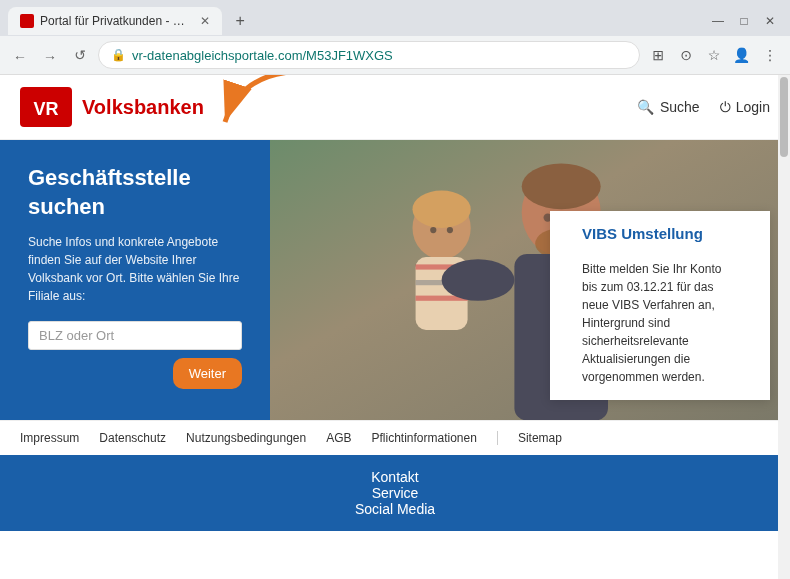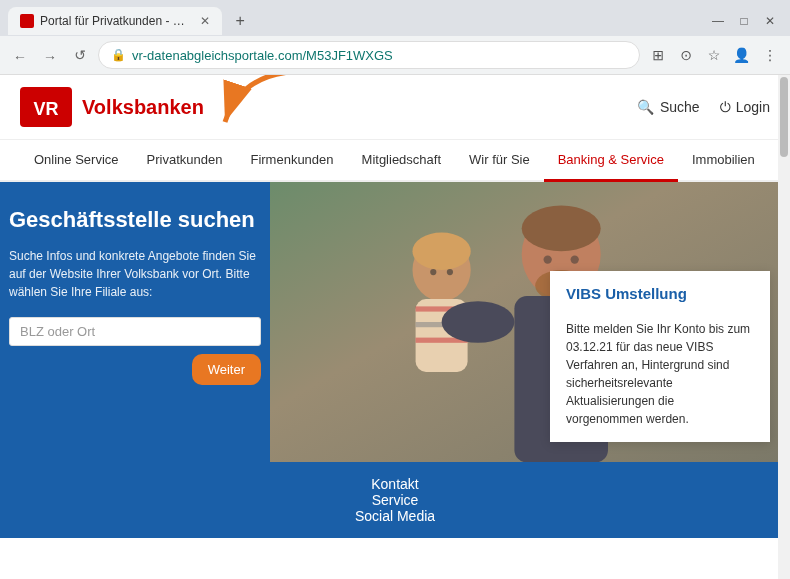--- a/index.html
+++ b/index.html
@@ -207,21 +207,21 @@
     
     .hero {
       display: flex;
       height: 280px;
       position: relative;
       overflow: hidden;
     }
     .hero-left {
       width: 270px;
       background: linear-gradient(135deg, #1a5fa8 0%, #1a5fa8 100%);
-      padding: 24px 9px;
+      padding: 24px 28px;
       flex-shrink: 0;
       z-index: 2;
     }
     .hero-title {
       font-size: 22px;
       font-weight: bold;
       color: #fff;
       margin-bottom: 12px;
       line-height: 1.3;
     }
@@ -256,21 +256,21 @@
       position: relative;
       overflow: hidden;
     }
 
     
     .vibs-card {
       position: absolute;
       bottom: 20px;
       right: 20px;
       background: #fff;
-      padding: 14px 16px;
+      padding: 14px 32px;
       width: 220px;
       box-shadow: 0 2px 10px rgba(0,0,0,0.15);
       z-index: 5;
     }
     .vibs-title {
       font-size: 15px;
       font-weight: bold;
       color: #1a5fa8;
       margin-bottom: 8px;
     }
@@ -411,29 +411,20 @@
           <span>🔍</span>
           <span>Suche</span>
         </div>
         <div class="header-action">
           <span>⏻</span>
           <span>Login</span>
         </div>
       </div>
     </div>
 
-    <div class="site-nav">
-      <div class="nav-item">Online Service</div>
-      <div class="nav-item">Privatkunden</div>
-      <div class="nav-item">Firmenkunden</div>
-      <div class="nav-item">Mitgliedschaft</div>
-      <div class="nav-item">Wir für Sie</div>
-      <div class="nav-item active">Banking &amp; Service</div>
-      <div class="nav-item">Immobilien</div>
-    </div>
 
     <div class="hero">
 
       <div class="hero-left">
         <div class="hero-title">Geschäftsstelle suchen</div>
         <div class="hero-desc">Suche Infos und konkrete Angebote finden Sie auf der Website Ihrer Volksbank vor Ort. Bitte wählen Sie Ihre Filiale aus:</div>
         <div class="search-input-wrap">
           <span style="color:#999;font-size:13px;">BLZ oder Ort</span>
         </div>
         <div style="overflow:hidden; margin-top:8px;">
@@ -484,20 +475,29 @@
         </svg>
 
         
         <div class="vibs-card">
           <div class="vibs-title">VIBS Umstellung</div>
           <div class="vibs-text">Bitte melden Sie Ihr Konto bis zum 03.12.21 für das neue VIBS Verfahren an, Hintergrund sind sicherheitsrelevante Aktualisierungen die vorgenommen werden.</div>
         </div>
       </div>
     </div>
 
+    <div class="footer-nav">
+      <a class="footer-nav-item">Impressum</a>
+      <a class="footer-nav-item">Datenschutz</a>
+      <a class="footer-nav-item">Nutzungsbedingungen</a>
+      <a class="footer-nav-item">AGB</a>
+      <a class="footer-nav-item">Pflichtinformationen</a>
+      <div class="footer-nav-sep"></div>
+      <a class="footer-nav-item">Sitemap</a>
+    </div>
 
     <div class="footer-bar">
       <span class="footer-bar-item">Kontakt</span>
       <span class="footer-bar-item">Service</span>
       <span style="flex:1;"></span>
       <span class="footer-bar-item">Social Media</span>
     </div>
 
   </div>
 

